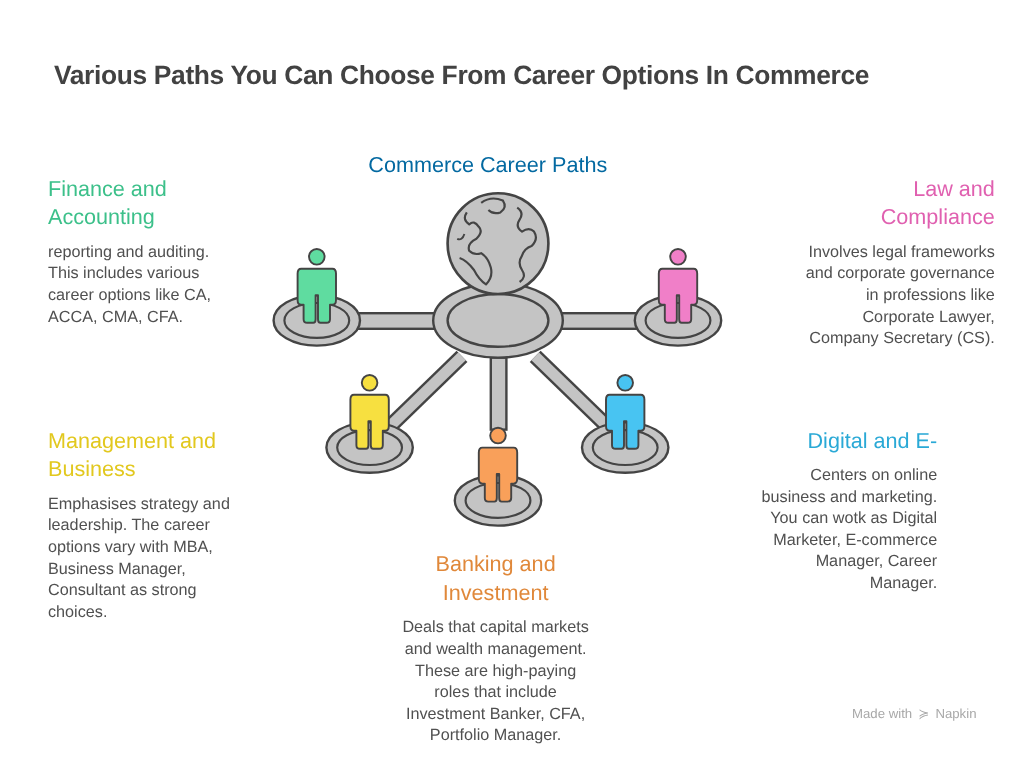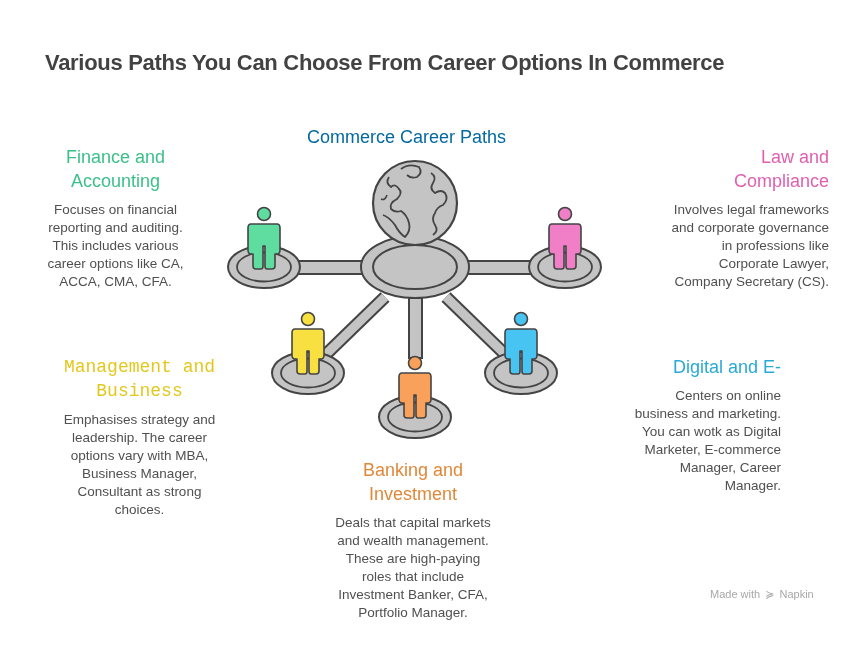--- a/index.html
+++ b/index.html
@@ -3,21 +3,21 @@
 <meta charset="utf-8">
 <style>
   html, body { margin:0; padding:0; background:#ffffff; }
   body { width:843px; height:652px; position:relative; overflow:hidden; font-family:"Liberation Sans", sans-serif; color:#4a4a4a; }
   .title { position:absolute; left:45px; top:50px; font-size:22px; font-weight:bold; color:#424242; letter-spacing:-0.3px; white-space:nowrap; }
   .subtitle { position:absolute; left:0; width:843px; top:127px; text-align:center; font-size:18px; color:#0369a1; }
   .subtitle span { position:relative; left:-15px; }
   .block { position:absolute; }
   .block .head { font-size:18px; line-height:24px; margin-bottom:8px; }
   .block .desc { font-size:13.5px; line-height:18px; color:#505050; }
-  .right-align { text-align:center; }
+  .right-align { text-align:left; }
   .left-align { text-align:right; }
   .center-align { text-align:center; }
   .diagram { position:absolute; left:0; top:0; width:843px; height:652px; }
   .watermark { position:absolute; left:710px; top:588px; font-size:11px; color:#a8a8a8; white-space:nowrap; }
   .watermark .logo { display:inline-block; font-size:11px; margin:0 2px; }
 </style>
 </head>
 <body>
 
 <div class="title">Various Paths You Can Choose From Career Options In Commerce</div>
@@ -97,21 +97,20 @@
     <use href="#person"></use>
   </g>
 </svg>
 
 <div class="block right-align" style="left:40px; top:145px; width:151px;">
   <div class="head" style="color:#3cc08a;">
     <div>Finance and</div>
     <div>Accounting</div>
   </div>
   <div class="desc">
-    <div>Focuses on financial</div>
     <div>reporting and auditing.</div>
     <div>This includes various</div>
     <div>career options like CA,</div>
     <div>ACCA, CMA, CFA.</div>
   </div>
 </div>
 
 <div class="block left-align" style="left:639px; top:145px; width:190px;">
   <div class="head" style="color:#e060b0;">
     <div>Law and</div>
@@ -120,21 +119,21 @@
   <div class="desc">
     <div>Involves legal frameworks</div>
     <div>and corporate governance</div>
     <div>in professions like</div>
     <div>Corporate Lawyer,</div>
     <div>Company Secretary (CS).</div>
   </div>
 </div>
 
 <div class="block right-align" style="left:40px; top:355px; width:199px;">
-  <div class="head" style="color:#e2c81e;font-family:Liberation Mono, monospace;">
+  <div class="head" style="color:#e2c81e;">
     <div>Management and</div>
     <div>Business</div>
   </div>
   <div class="desc">
     <div>Emphasises strategy and</div>
     <div>leadership. The career</div>
     <div>options vary with MBA,</div>
     <div>Business Manager,</div>
     <div>Consultant as strong</div>
     <div>choices.</div>

